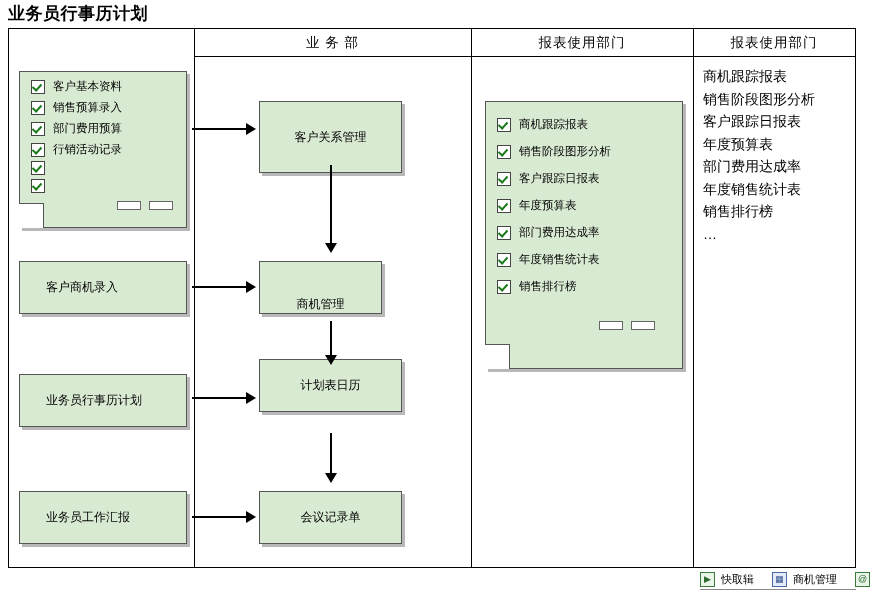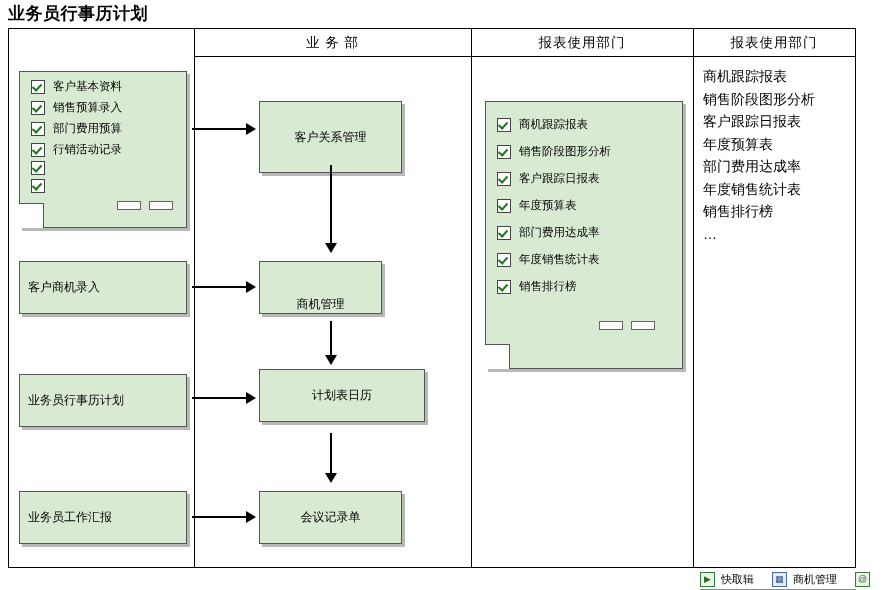--- a/index.html
+++ b/index.html
@@ -81,21 +81,21 @@
     position: absolute;
     box-sizing: border-box;
     background: #d9ead3;
     border: 1px solid #555;
     box-shadow: 3px 3px 0 0 #b8b8b8;
     font-size: 12px;
     display: flex;
     align-items: center;
   }
   .plain-box .label {
-    padding-left: 8px;
+    padding-left: 26px;
   }
   .plain-box.center .label {
     width: 100%;
     text-align: center;
     padding-left: 0;
   }
   .check-list {
     position: absolute;
     font-size: 11.5px;
   }
@@ -280,21 +280,21 @@
   <div class="plain-box" style="left:10px; top:462px; width:168px; height:53px;">
     <span class="label">业务员工作汇报</span>
   </div>
 
   <div class="plain-box center" style="left:250px; top:72px; width:143px; height:72px;">
     <span class="label">客户关系管理</span>
   </div>
   <div class="plain-box center" style="left:250px; top:232px; width:123px; height:53px;align-items:flex-end;">
     <span class="label">商机管理</span>
   </div>
-  <div class="plain-box center" style="left:250px; top:340px; width:166px; height:53px;">
+  <div class="plain-box center" style="left:250px; top:330px; width:143px; height:53px;">
     <span class="label">计划表日历</span>
   </div>
   <div class="plain-box center" style="left:250px; top:462px; width:143px; height:53px;">
     <span class="label">会议记录单</span>
   </div>
 
   <div class="arrow arrow-h" style="left:183px; top:93px; width:64px; height:14px;">
     <div class="line" style="width:54px;"></div>
       <div class="head"></div>
   </div>

